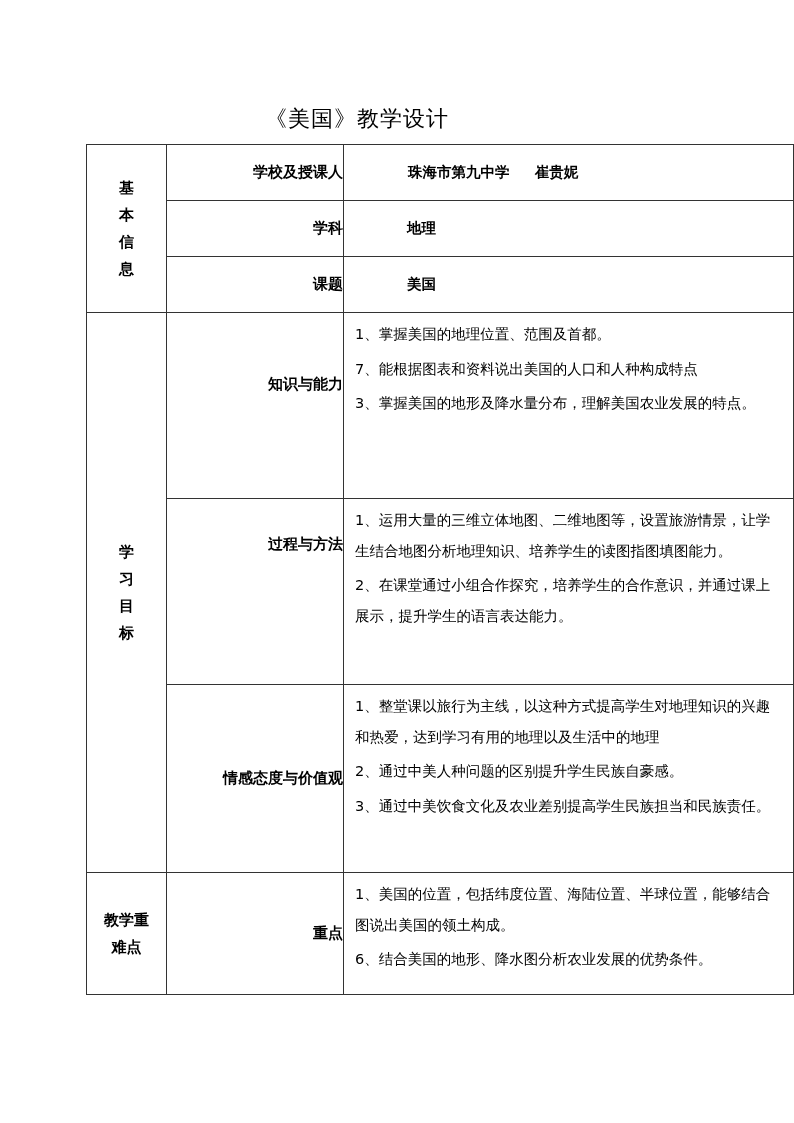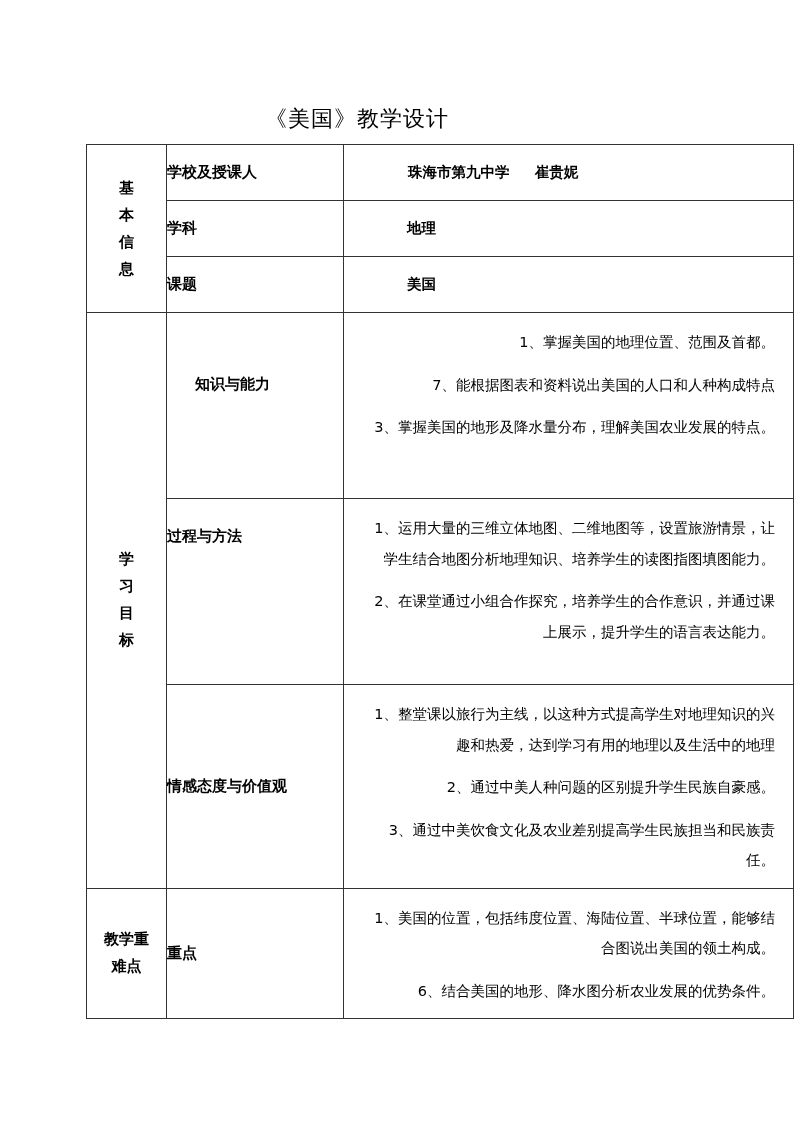--- a/index.html
+++ b/index.html
@@ -1,28 +1,28 @@
 <!DOCTYPE html>
 <html><head>
 <meta charset="utf-8">
 <style>
   html, body { margin:0; padding:0; background:#ffffff; }
   body { width:794px; height:1123px; position:relative; font-family:"DejaVu Sans", sans-serif; color:#000; }
   .title { position:absolute; left:0; width:714px; top:104px; text-align:center; font-family:"DejaVu Serif", serif; font-size:22px; letter-spacing:1px; }
   table { position:absolute; left:86px; top:144px; border-collapse:collapse; table-layout:fixed; }
   td { border:1px solid #333; padding:0; vertical-align:middle; }
   .c1 { width:80px; text-align:center; font-size:15px; }
-  .c2 { width:150px; text-align:left; font-size:15px; font-weight:bold; }
+  .c2 { width:150px; text-align:right; font-size:15px; font-weight:bold; }
   .c3 { width:388px; font-size:14.5px; }
   .vert span { display:block; line-height:27px; font-weight:bold; }
   .vert2 span { display:block; line-height:27px; font-weight:bold; }
   .val { font-weight:bold; padding-left:63px; }
   .val.first { padding-left:64px; }
   .content { vertical-align:top; padding:2px 6px 0 7px; }
-  .content p { margin:12px; line-height:30.5px;text-align:right; }
+  .content p { margin:4px; line-height:30.5px; }
   .r1 { height:56px; } .r2 { height:56px; } .r3 { height:56px; }
   .r4 { height:186px; } .r5 { height:186px; } .r6 { height:188px; } .r7 { height:122px; }
 </style>
 </head>
 <body>
 
 <div class="title">《美国》教学设计</div>
 
 <table>
   <tbody>
@@ -53,21 +53,21 @@
       <span>标</span>
     </td>
     <td class="c2" style="vertical-align:top;padding-top:62px;padding-left:28px;">知识与能力</td>
     <td class="c3 content">
       <p>1、掌握美国的地理位置、范围及首都。</p>
       <p>7、能根据图表和资料说出美国的人口和人种构成特点</p>
       <p>3、掌握美国的地形及降水量分布，理解美国农业发展的特点。</p>
     </td>
   </tr>
   <tr class="r5">
-    <td class="c2" style="vertical-align:top;padding-top:28px;margin-top:19px;">过程与方法</td>
+    <td class="c2" style="vertical-align:top;padding-top:36px;margin-top:19px;">过程与方法</td>
     <td class="c3 content">
       <p>1、运用大量的三维立体地图、二维地图等，设置旅游情景，让学生结合地图分析地理知识、培养学生的读图指图填图能力。</p>
       <p>2、在课堂通过小组合作探究，培养学生的合作意识，并通过课上展示，提升学生的语言表达能力。</p>
     </td>
   </tr>
   <tr class="r6">
     <td class="c2">情感态度与价值观</td>
     <td class="c3 content">
       <p>1、整堂课以旅行为主线，以这种方式提高学生对地理知识的兴趣和热爱，达到学习有用的地理以及生活中的地理</p>
       <p>2、通过中美人种问题的区别提升学生民族自豪感。</p>

